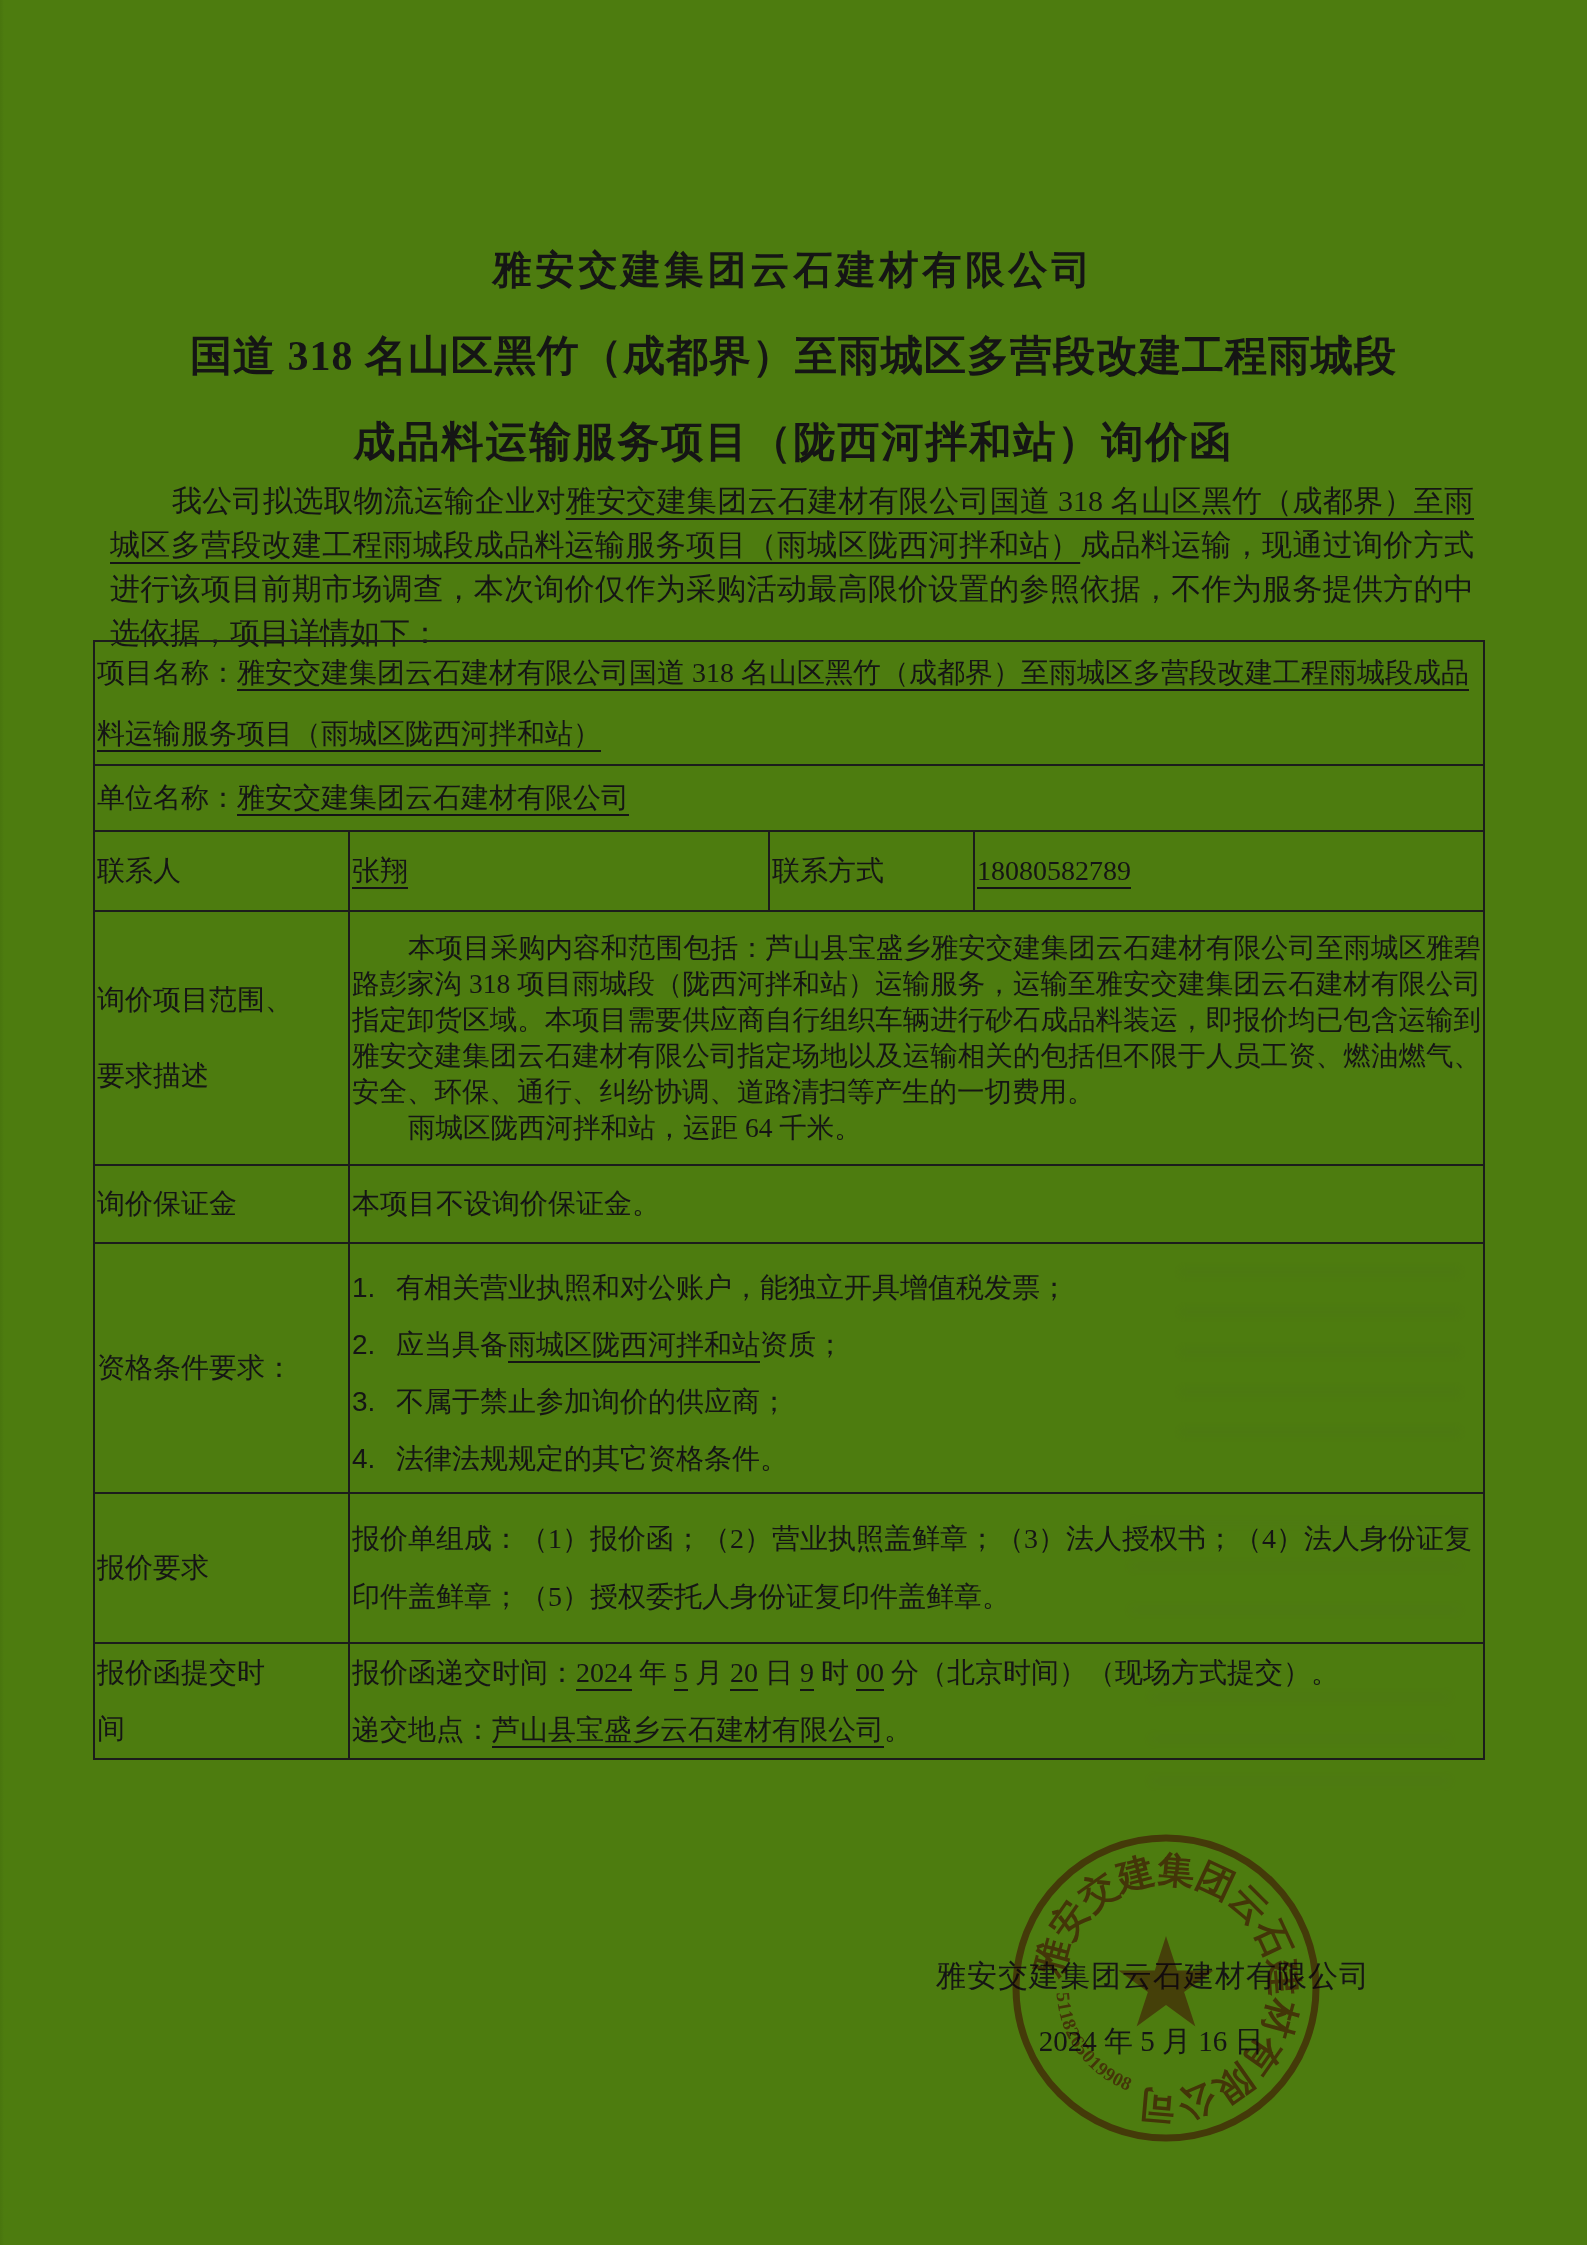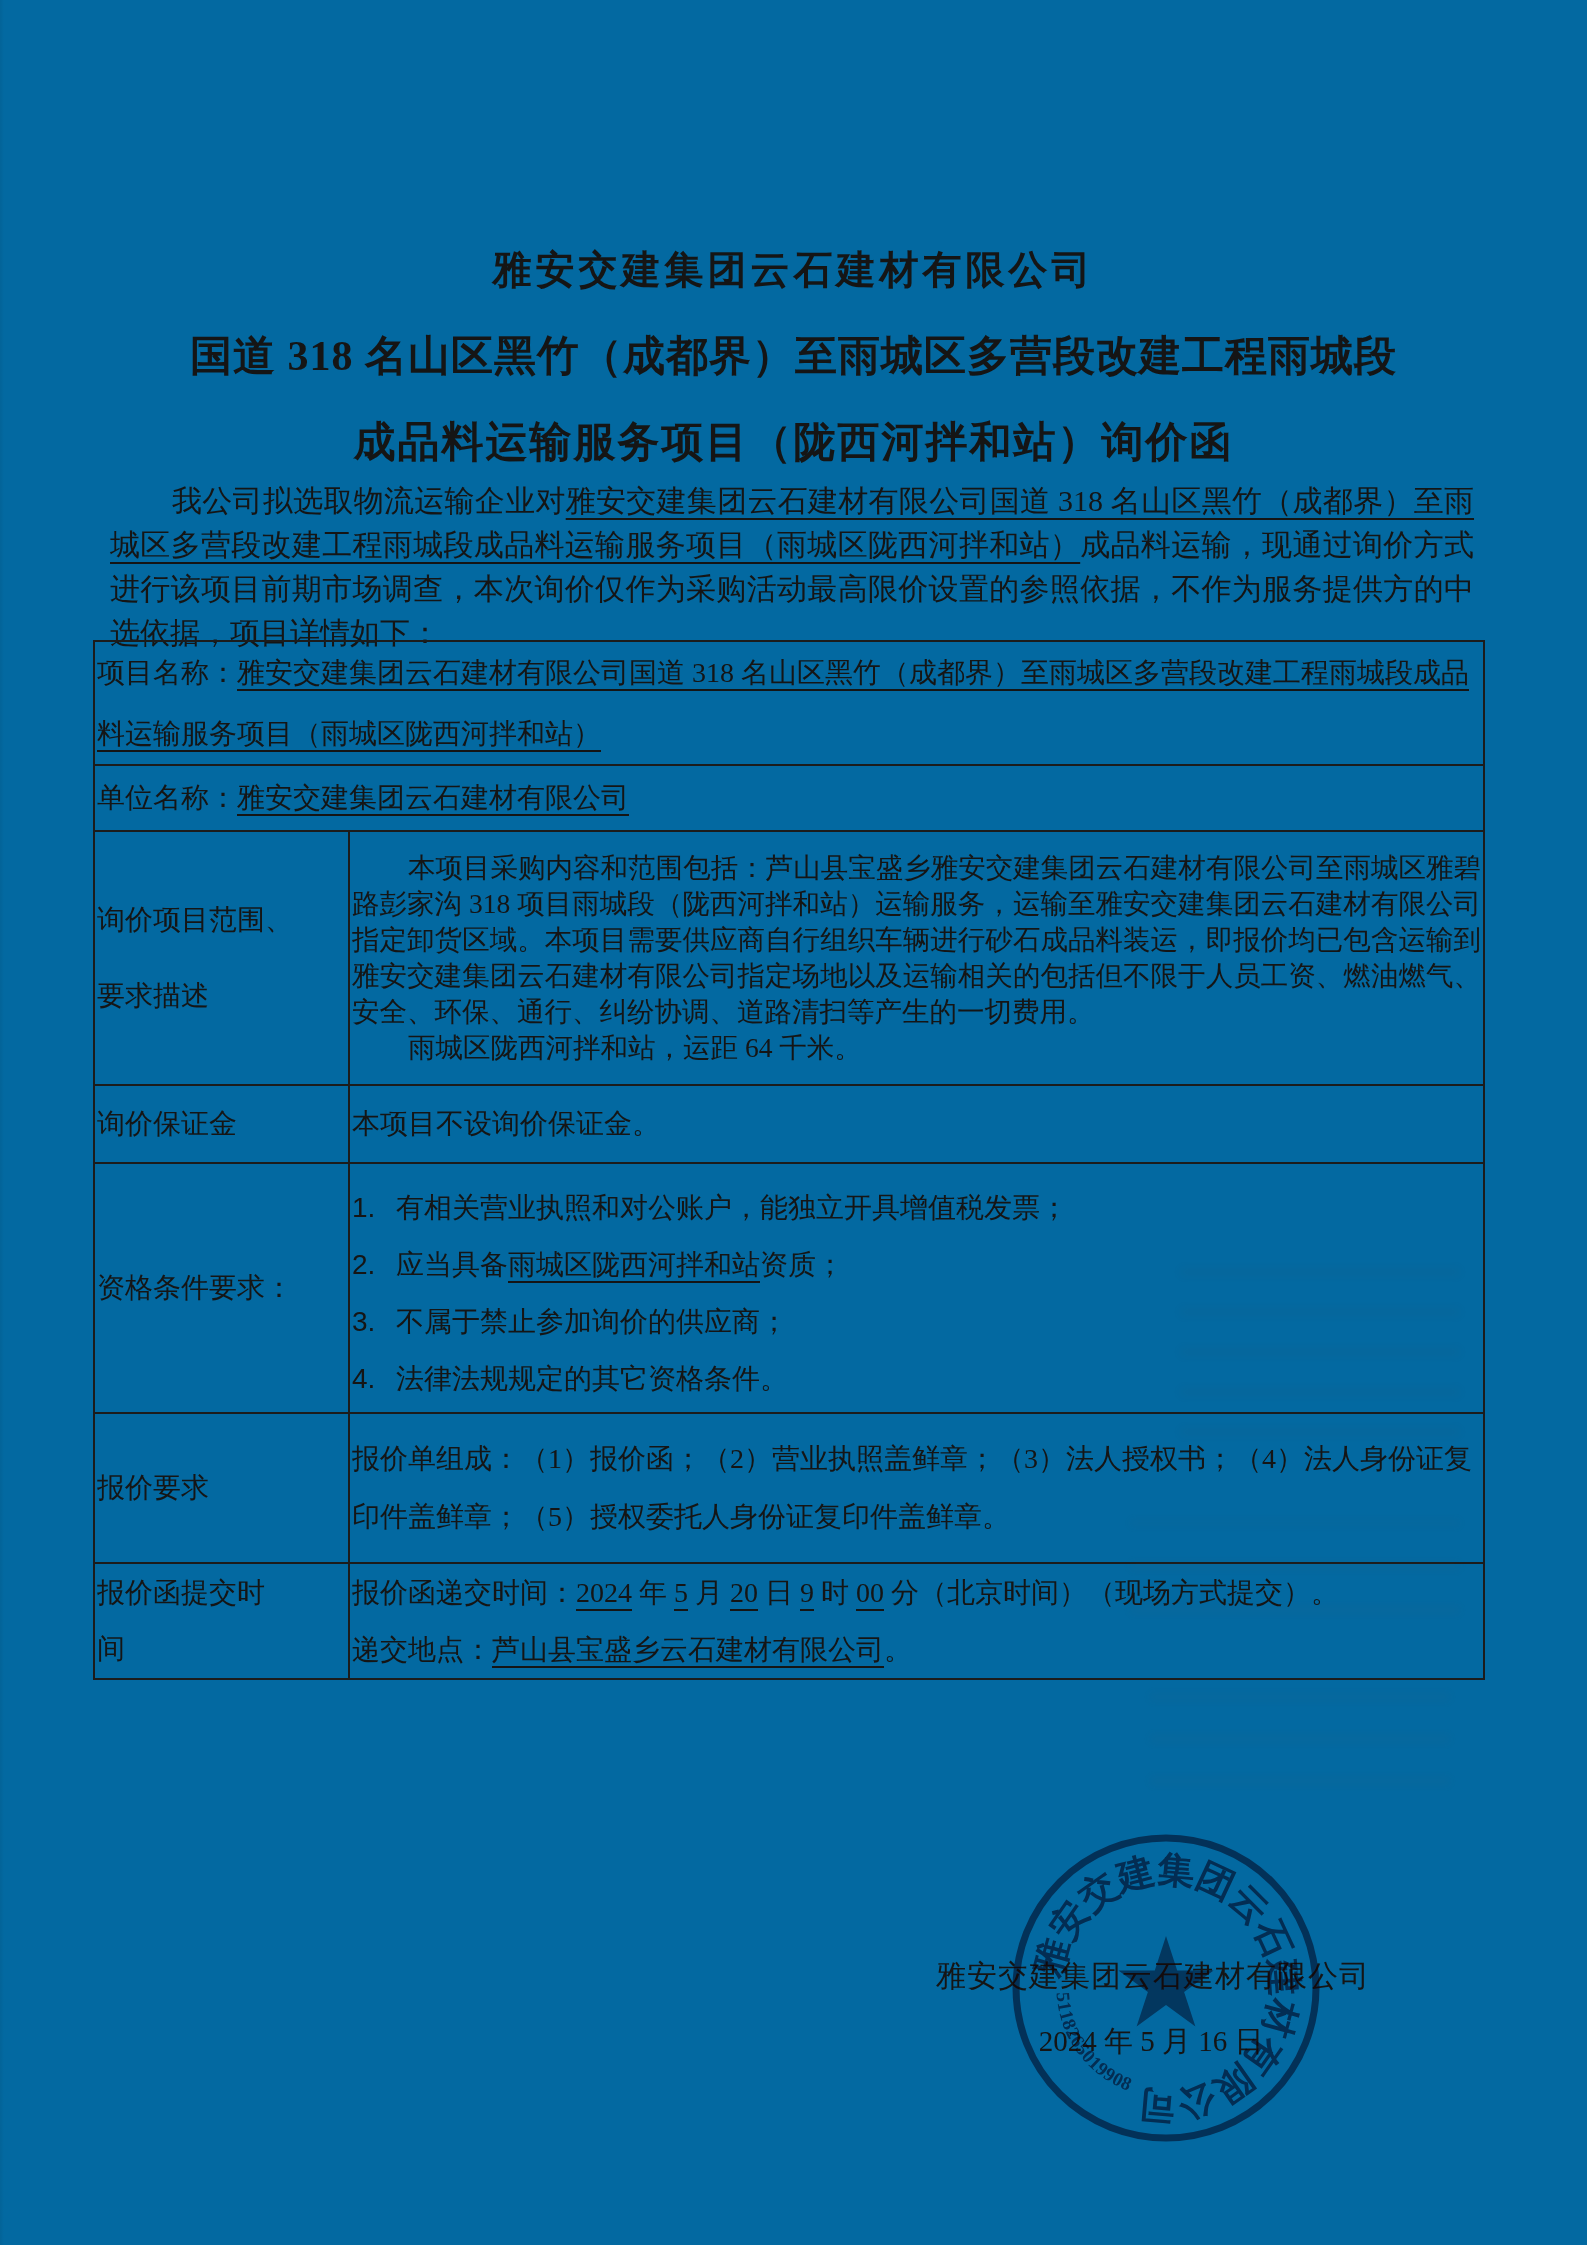--- a/index.html
+++ b/index.html
@@ -1,20 +1,20 @@
 <!DOCTYPE html>
 <html><head>
 <meta charset="utf-8">
 <style>
   html,body{margin:0;padding:0;background:#e8e8e8;}
   .page{
     position:relative;
     width:1587px;height:2245px;
     margin:0 auto;
-    background:#0369a1;
+    background:#4d7c0f;
     overflow:hidden;
     font-family:"Liberation Serif","DejaVu Serif",serif;
     color:#151515;
   }
   .page::before{ 
     content:"";position:absolute;left:0;top:0;width:4px;height:100%;
     background:linear-gradient(to right, rgba(0,0,0,0.06), rgba(0,0,0,0));
   }
   .title{position:absolute;left:0;width:100%;text-align:center;font-weight:bold;white-space:nowrap;}
   .t1{top:243px;font-size:39px;letter-spacing:4px;}
@@ -94,20 +94,26 @@
         <col style="width:205px">
         <col style="width:510px">
     </colgroup>
     <tbody>
       <tr>
         <td colspan="4" class="r1cell"><span>项目名称：</span><span class="useg">雅安交建集团云石建材有限公司国道 318 名山区黑竹（成都界）至雨城区多营段改建工程雨城段成品料运输服务项目（雨城区陇西河拌和站）</span></td>
       </tr>
       <tr>
         <td colspan="4" class="r2cell"><span>单位名称：</span><span class="useg">雅安交建集团云石建材有限公司</span></td>
       </tr>
+      <tr class="r3">
+        <td>联系人</td>
+        <td><span class="useg">张翔</span></td>
+        <td>联系方式</td>
+        <td><span class="useg">18080582789</span></td>
+      </tr>
       <tr>
         <td class="scopelbl">
           <div class="lbl-line">询价项目范围、</div>
           <div class="lbl-line lbl-gap">要求描述</div>
         </td>
         <td colspan="3" class="scopecell">
           <p class="sp">本项目采购内容和范围包括：芦山县宝盛乡雅安交建集团云石建材有限公司至雨城区雅碧路彭家沟 318 项目雨城段（陇西河拌和站）运输服务，运输至雅安交建集团云石建材有限公司指定卸货区域。本项目需要供应商自行组织车辆进行砂石成品料装运，即报价均已包含运输到雅安交建集团云石建材有限公司指定场地以及运输相关的包括但不限于人员工资、燃油燃气、安全、环保、通行、纠纷协调、道路清扫等产生的一切费用。</p>
           <p class="sp">雨城区陇西河拌和站，运距 64 千米。</p>
         </td>
       </tr>

